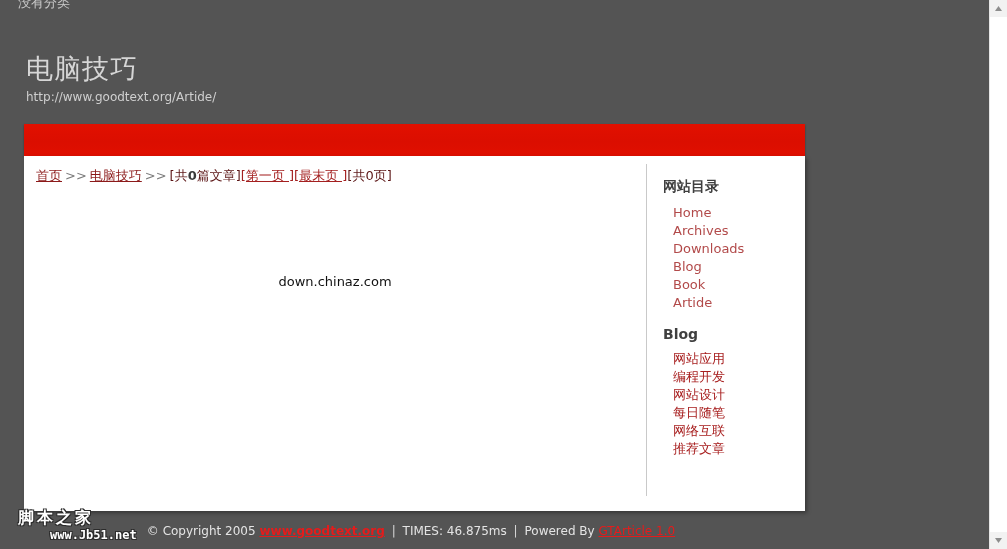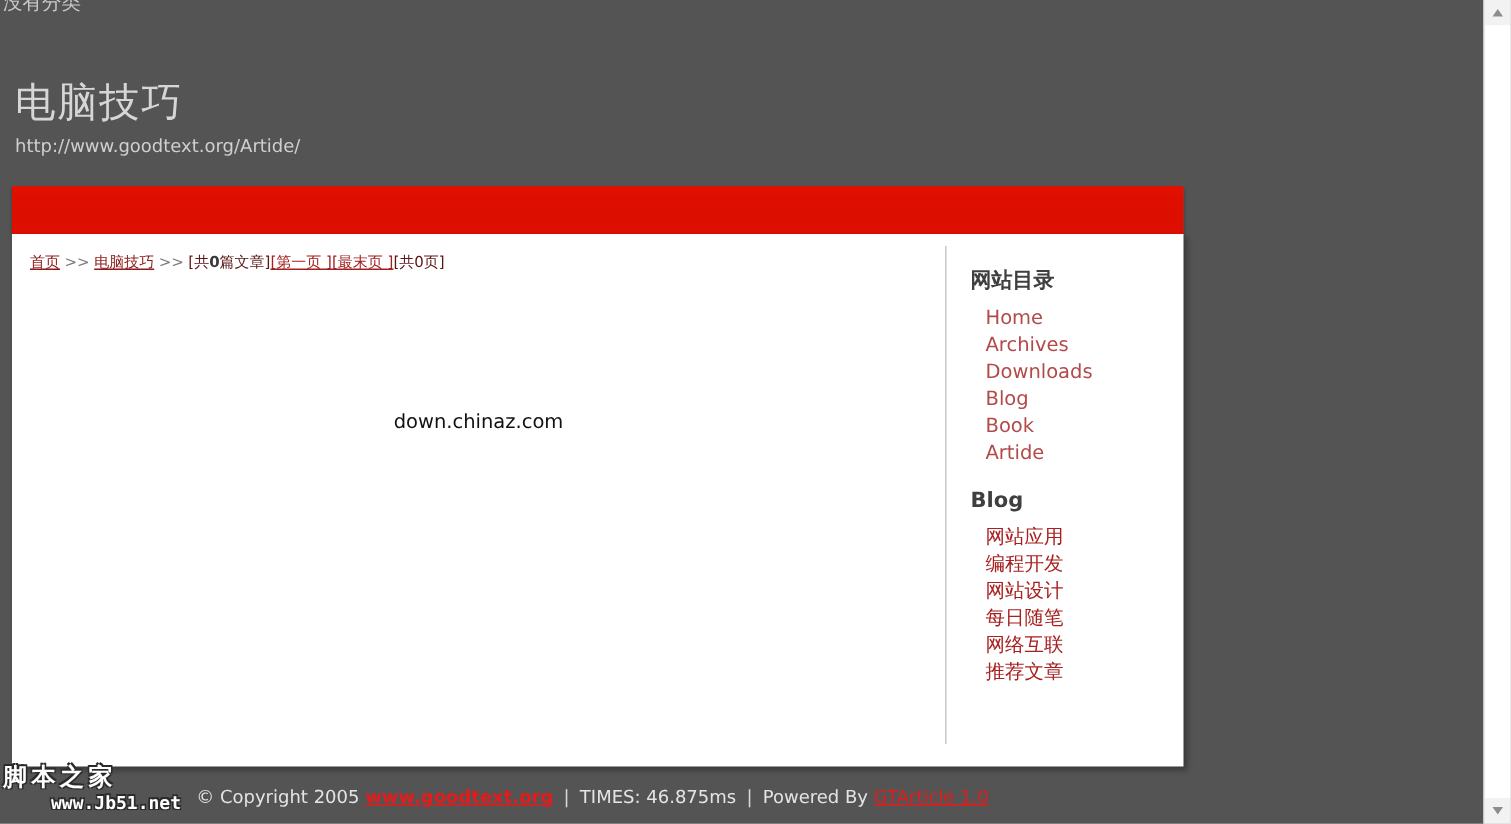--- a/index.html
+++ b/index.html
@@ -13,21 +13,21 @@
     background: #545454;
     font-family: "DejaVu Sans", "Liberation Sans", sans-serif;
     font-size: 13px;
     color: #ffffff;
     position: relative;
   }
 
   
   #viewport {
     position: absolute;
-    left: 0;
+    left: 16px;
     top: 0;
     width: 989px;
     height: 549px;
     background: #545454;
     overflow: hidden;
   }
 
   
   #topstrip {
     position: absolute;
@@ -92,21 +92,21 @@
     position: absolute;
     left: 0;
     top: 0;
     width: 622px;
     height: 355px;
     box-sizing: border-box;
   }
 
   #breadcrumb {
     padding: 11px 0 0 12px;
-    font-size: 10px;
+    font-size: 13px;
     color: #6b2020;
     white-space: nowrap;
     line-height: 18px;
   }
   #breadcrumb a {
     color: #8c1a1a;
     text-decoration: underline;
   }
   #breadcrumb .sep {
     color: #7a7a7a;

